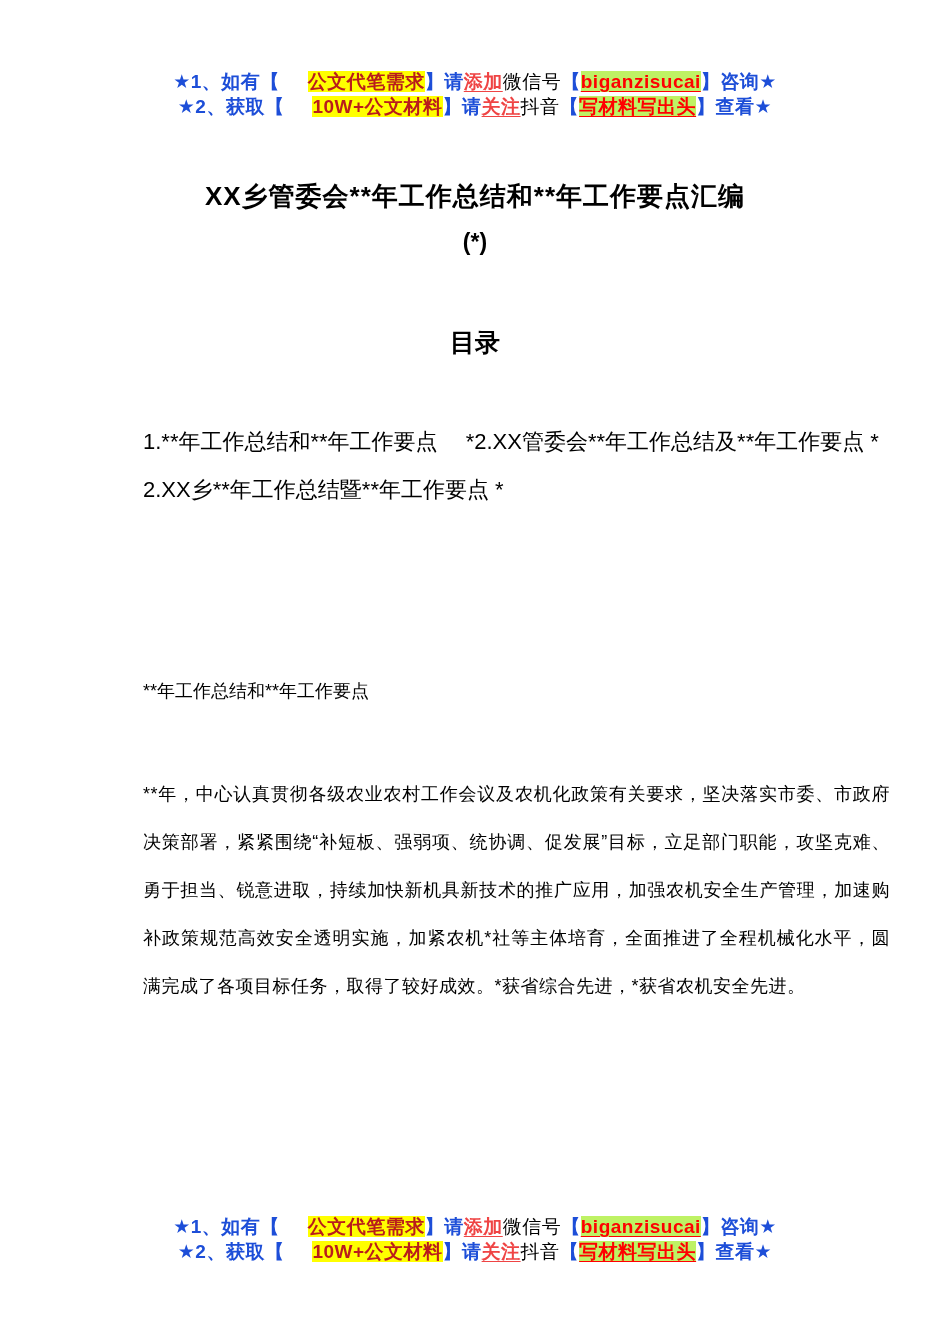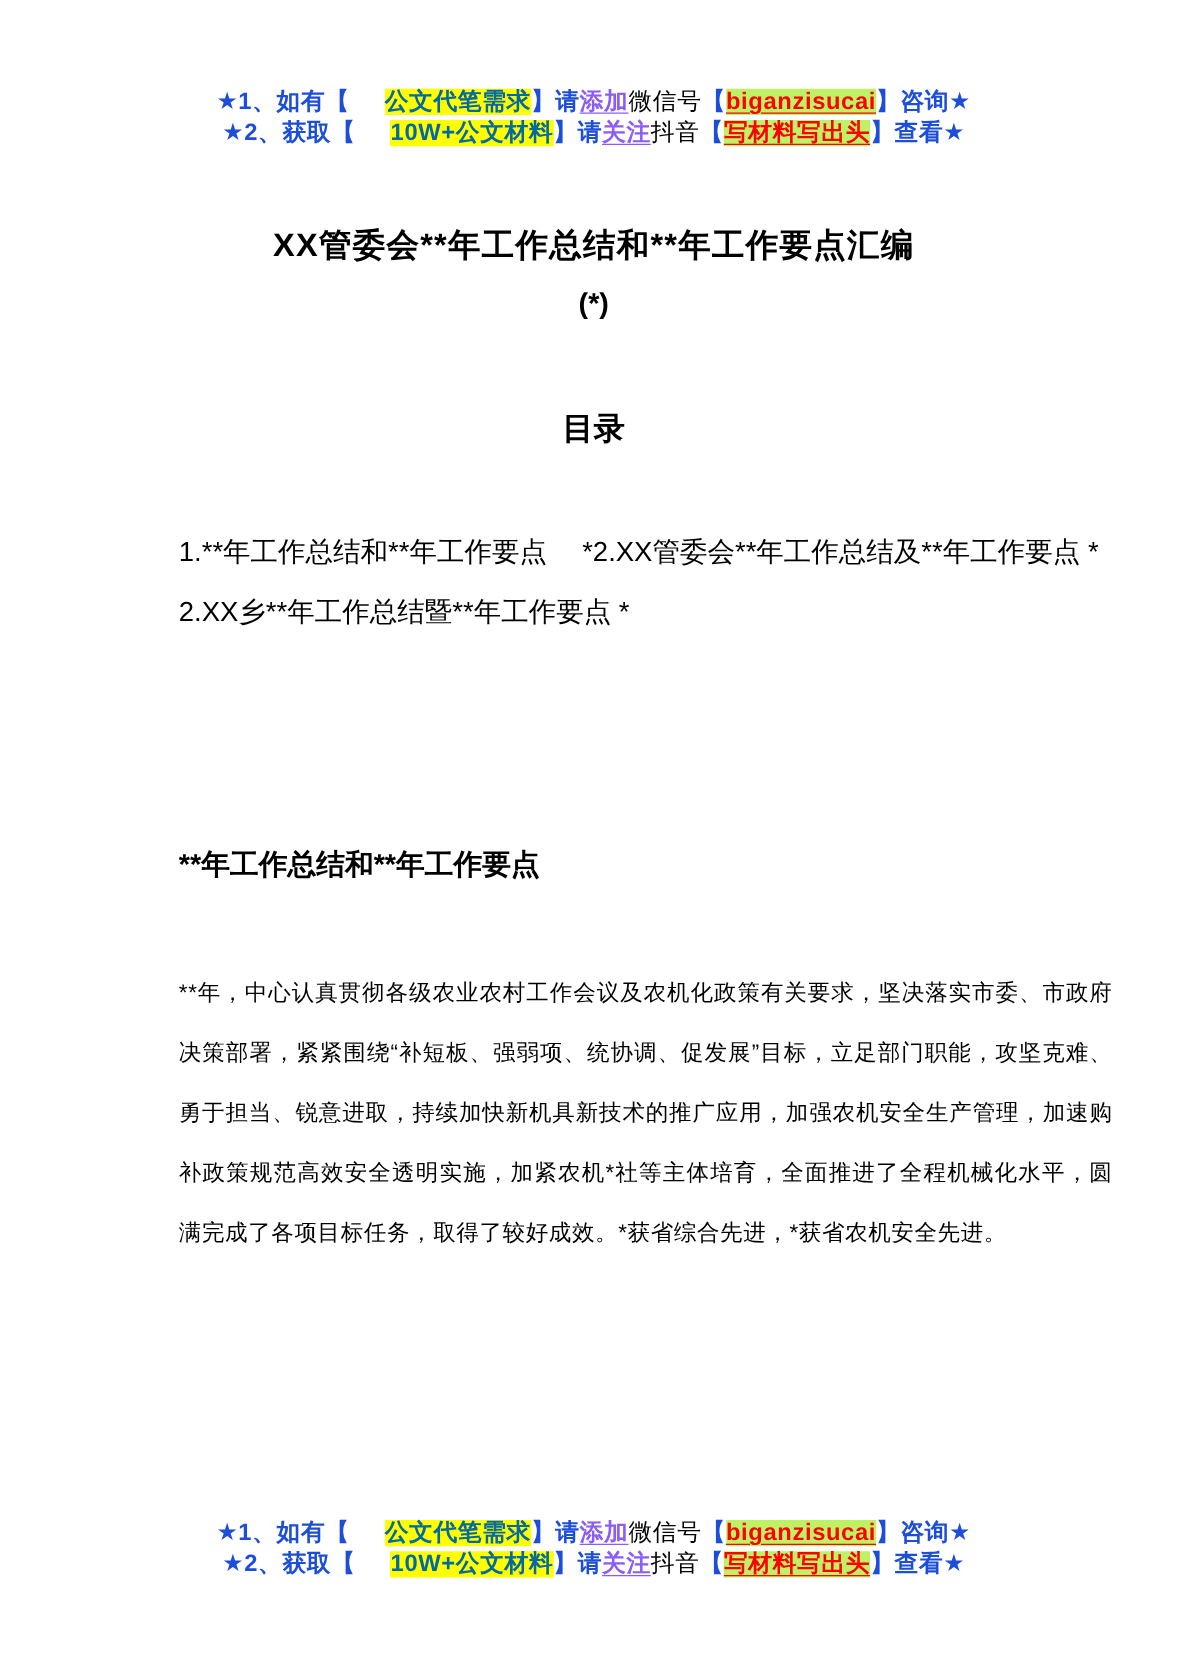--- a/index.html
+++ b/index.html
@@ -20,22 +20,22 @@
     text-align: center;
     font-size: 19px;
     line-height: 25px;
     font-weight: 700;
     letter-spacing: 0.5px;
   }
   .notice-top { padding-top: 69px; }
   .notice-bottom { position: absolute; top: 1214px; left: 0; right: 0; }
   .b   { font-weight: 700; color: #1d4ed8; }
   .n   { font-weight: 400; color: #000; }
-  .bu  { font-weight: 700; color: #8b5cf6; text-decoration: underline; text-underline-offset: 3px; }
-  .hl  { font-weight: 700; color: #0369a1; background: #ffff00; margin-left: 28px; }
+  .bu  { font-weight: 700; color: #ef4444; text-decoration: underline; text-underline-offset: 3px; }
+  .hl  { font-weight: 700; color: #b91c1c; background: #ffff00; margin-left: 28px; }
   .hlu { font-weight: 700; color: #ff0000; background: #bef264; text-decoration: underline; text-underline-offset: 3px; }
 
   .doc-title {
     margin-top: 57px;
     text-align: center;
     font-size: 26px;
     font-weight: 700;
     line-height: 40px;
     letter-spacing: 1px;
   }
@@ -60,23 +60,23 @@
   }
   .toc-block { margin-top: 55px; }
   .toc-entry {
     font-size: 22px;
     line-height: 48px;
     font-weight: 400;
     text-align: justify;
   }
   .section-title {
     margin-top: 153px;
-    font-size: 23px;
+    font-size: 18px;
     line-height: 48px;
-    font-weight: 700;
+    font-weight: 400;
   }
   .body-paragraph {
     margin-top: 55px;
     font-size: 18px;
     line-height: 48px;
     font-weight: 400;
     text-align: justify;
     letter-spacing: 0.5px;
   }
   .heading-1 {
@@ -89,21 +89,21 @@
 </head>
 <body>
 
 <div class="page">
 
   <div class="notice notice-top">
     <div class="notice-line"><span class="b">★1、如有【</span><span class="hl">公文代笔需求</span><span class="b">】请</span><span class="bu">添加</span><span class="n">微信号</span><span class="b">【</span><span class="hlu">biganzisucai</span><span class="b">】咨询★</span></div>
     <div class="notice-line"><span class="b">★2、获取【</span><span class="hl">10W+公文材料</span><span class="b">】请</span><span class="bu">关注</span><span class="n">抖音</span><span class="b">【</span><span class="hlu">写材料写出头</span><span class="b">】查看★</span></div>
   </div>
 
-  <h1 class="doc-title">XX管委会**年工作总结和**年工作要点汇编</h1>
+  <h1 class="doc-title">XX乡管委会**年工作总结和**年工作要点汇编</h1>
   <div class="doc-subtitle">(*)</div>
 
   <h2 class="toc-heading">目录</h2>
 
   <div class="content">
     <div class="toc-block">
       <p class="toc-entry">1.**年工作总结和**年工作要点　 *2.XX管委会**年工作总结及**年工作要点 *</p>
       <p class="toc-entry">2.XX乡**年工作总结暨**年工作要点 *</p>
     </div>
 

